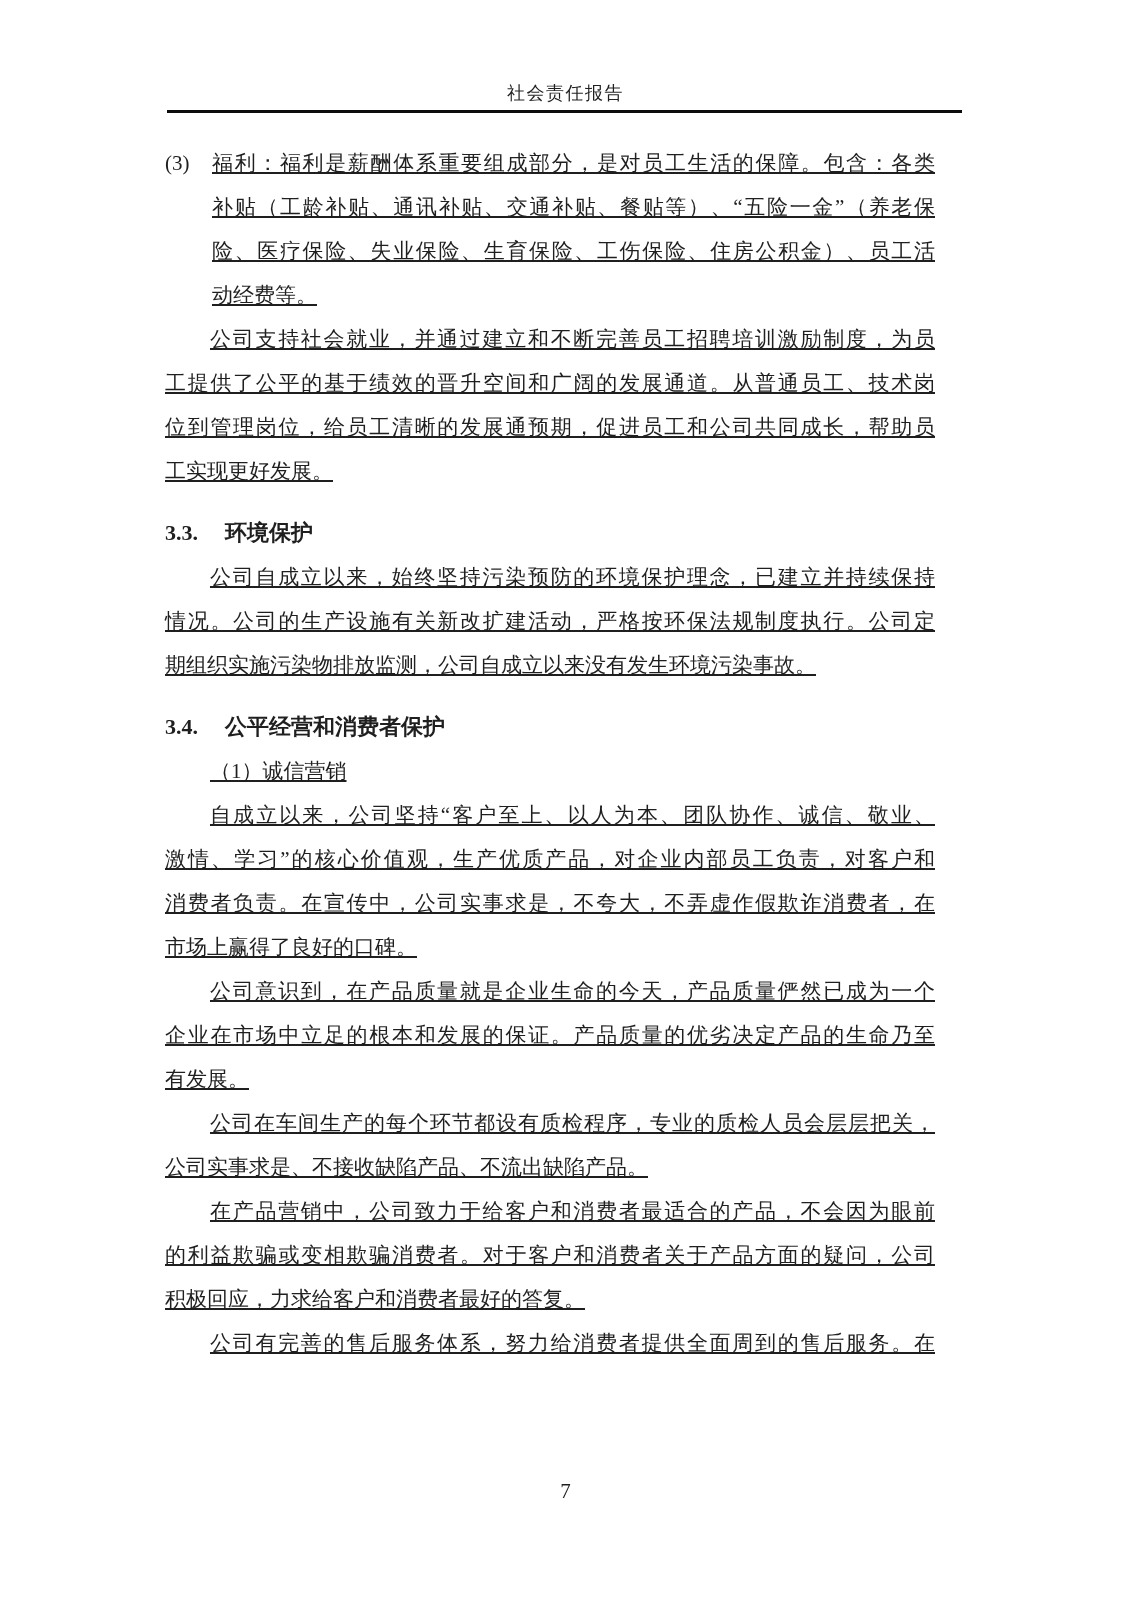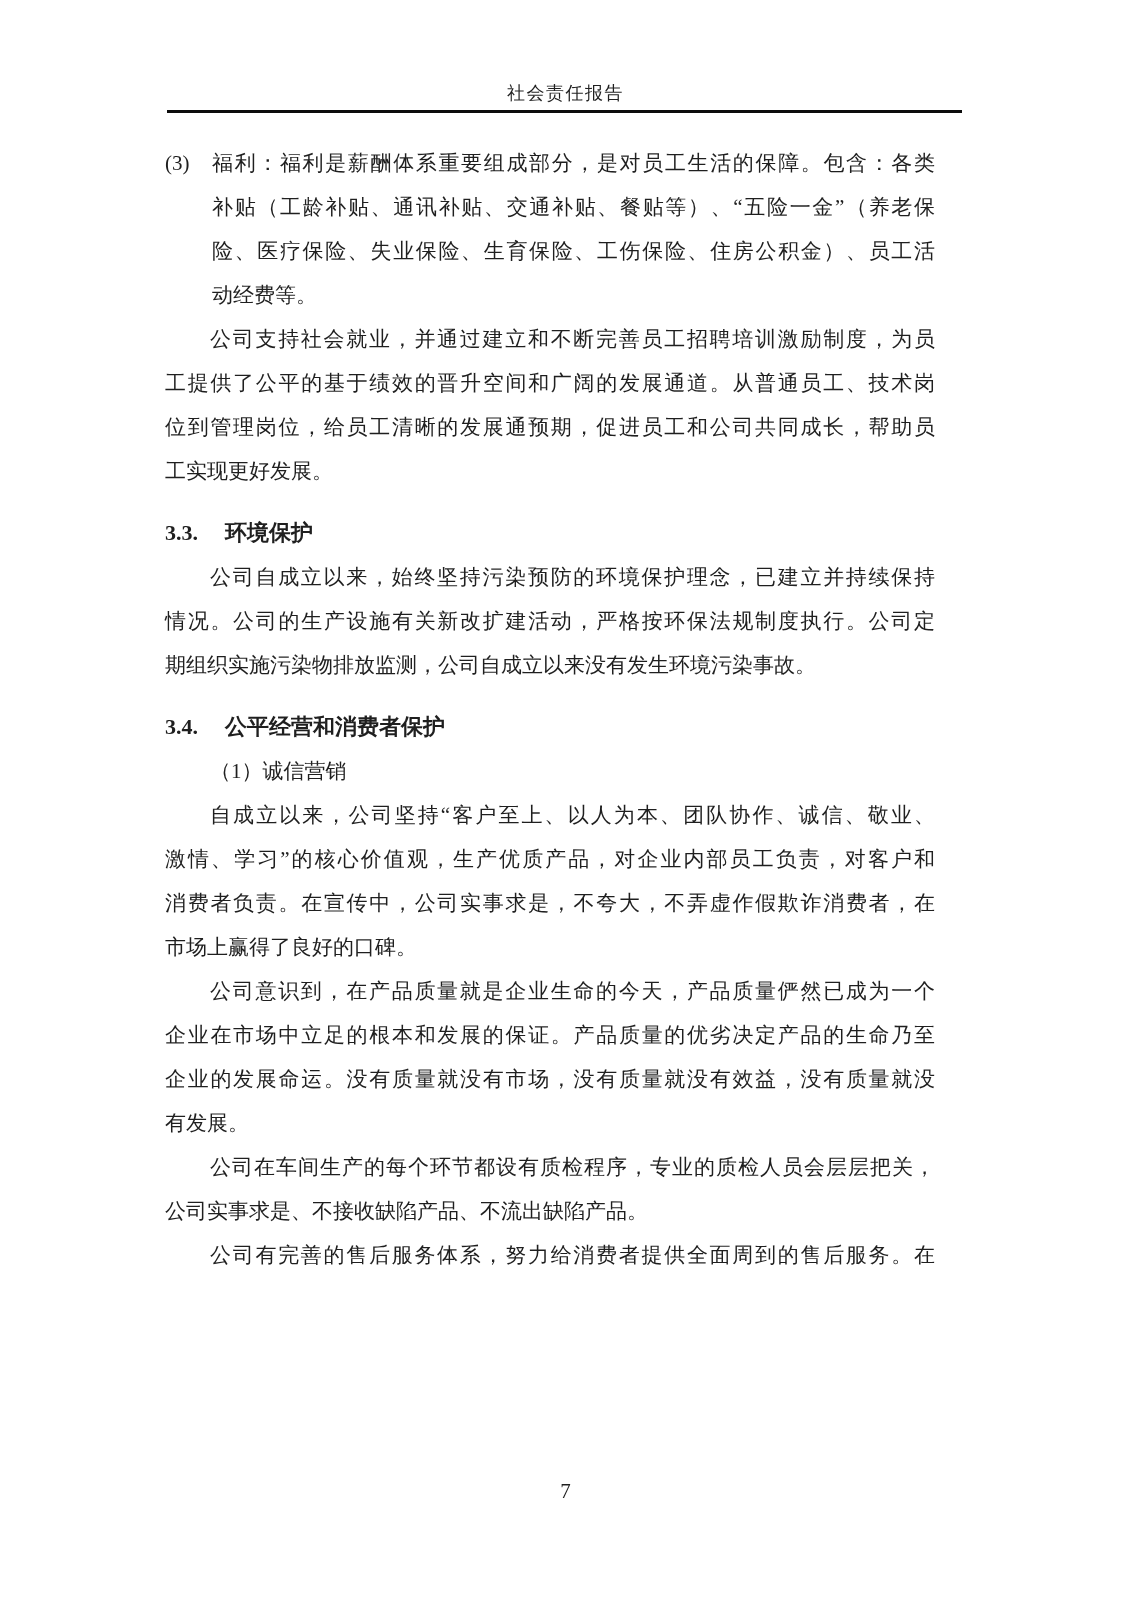--- a/index.html
+++ b/index.html
@@ -32,21 +32,21 @@
     background: #0c0c0c;
   }
   .content {
     position: absolute;
     top: 141px;
     left: 165px;
     width: 770px;
     font-size: 21px;
     line-height: 44px;
   }
-  .line { min-height: 44px; }
+  .line { min-height: 44px; text-decoration: underline; }
   .line.just {
     text-align: justify;
     text-align-last: justify;
     text-justify: inter-character;
   }
   .para .line.first { padding-left: 45px; }
   .list-item { position: relative; }
   .list-item .marker { position: absolute; left: 0; top: 0; }
   .list-lines { margin-left: 47px; }
   .heading {
@@ -100,25 +100,29 @@
       </div>
       <div class="para">
         <div class="line just first">自成立以来，公司坚持“客户至上、以人为本、团队协作、诚信、敬业、</div>
         <div class="line just">激情、学习”的核心价值观，生产优质产品，对企业内部员工负责，对客户和</div>
         <div class="line just">消费者负责。在宣传中，公司实事求是，不夸大，不弄虚作假欺诈消费者，在</div>
         <div class="line">市场上赢得了良好的口碑。</div>
       </div>
       <div class="para">
         <div class="line just first">公司意识到，在产品质量就是企业生命的今天，产品质量俨然已成为一个</div>
         <div class="line just">企业在市场中立足的根本和发展的保证。产品质量的优劣决定产品的生命乃至</div>
-        <div class="line just">企业的发展命运。没有质量就没有市场，没有质量就没有效益，没有质量就没</div>
         <div class="line">有发展。</div>
       </div>
       <div class="para">
         <div class="line just first">公司在车间生产的每个环节都设有质检程序，专业的质检人员会层层把关，</div>
         <div class="line">公司实事求是、不接收缺陷产品、不流出缺陷产品。</div>
+      </div>
+      <div class="para">
+        <div class="line just first">在产品营销中，公司致力于给客户和消费者最适合的产品，不会因为眼前</div>
+        <div class="line just">的利益欺骗或变相欺骗消费者。对于客户和消费者关于产品方面的疑问，公司</div>
+        <div class="line">积极回应，力求给客户和消费者最好的答复。</div>
       </div>
       <div class="para">
         <div class="line just first">公司有完善的售后服务体系，努力给消费者提供全面周到的售后服务。在</div>
       </div>
     </div>
   <div class="page-number">7</div>
 </div>
 
 </body></html>

